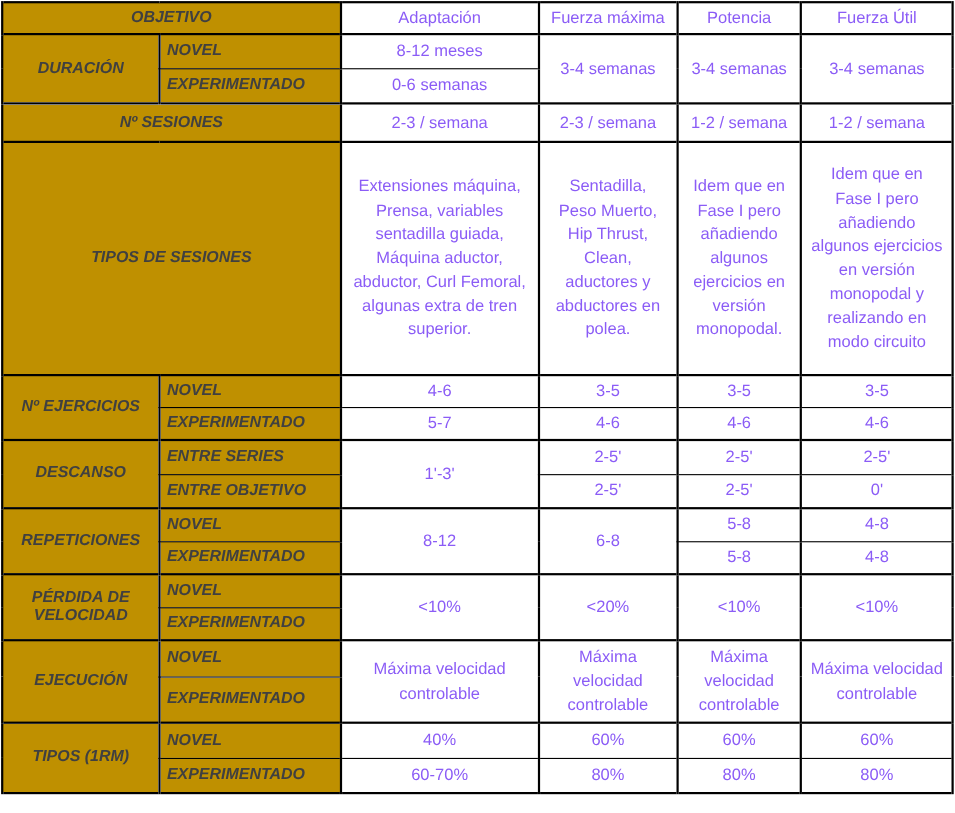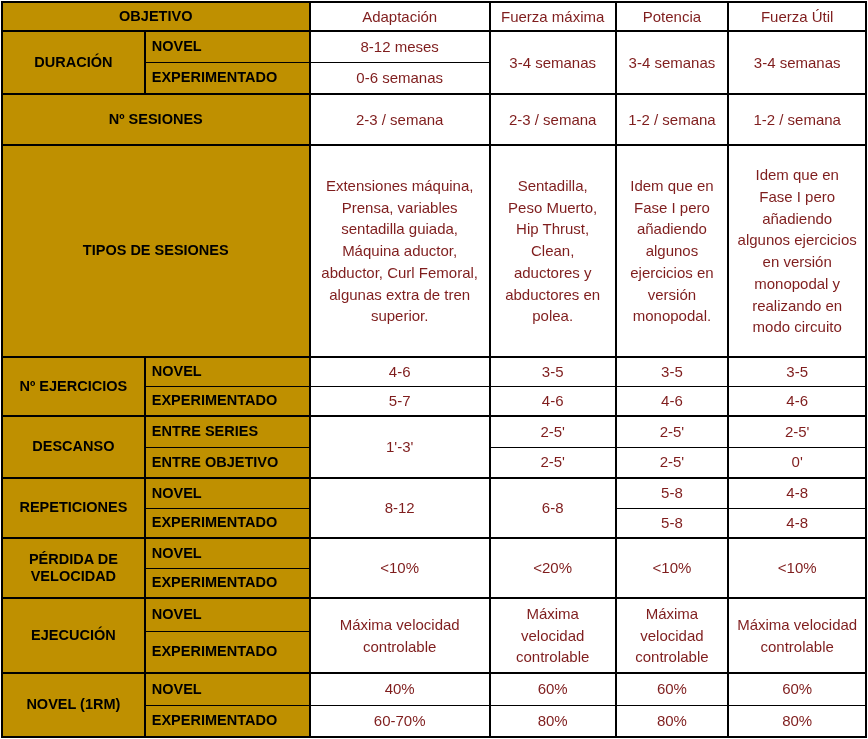--- a/index.html
+++ b/index.html
@@ -2,24 +2,24 @@
 <html style="--gold: #BF9000;"><head>
 <meta charset="utf-8">
 <style>
   html,body{margin:0;padding:0;background:#ffffff;}
   body{font-family:"Liberation Sans",sans-serif;}
   .wrap{padding:1px;width:866px;}
   table{border-collapse:collapse;table-layout:fixed;border:2px solid #000;}
   td{border:1px solid #000;border-left-width:2px;border-right-width:2px;
      vertical-align:middle;overflow:hidden;padding:1px 4px;box-sizing:border-box;}
   tr.sect td{border-top-width:2px;margin-top:24px;}
-  .gold{background:var(--gold);color:#000000;font-weight:bold;font-size:14.5px;line-height:1.2;}
+  .gold{background:var(--gold);color:#404040;font-weight:bold;font-size:14.5px;line-height:1.2;font-style:italic;}
   .c{text-align:center;}
   .l{text-align:left;padding-left:6px;}
-  .data{background:#fff;color:#7f1d1d;font-weight:400;font-size:15px;text-align:center;line-height:1.45;}
+  .data{background:#fff;color:#8b5cf6;font-weight:400;font-size:15px;text-align:center;line-height:1.45;}
   .tipos{padding:4px 8px;}
 </style>
 </head>
 <body>
 
 <div class="wrap">
 <table>
   <colgroup>
     <col style="width:143px">
         <col style="width:165px">
@@ -44,21 +44,21 @@
     <td class="data">8-12 meses</td>
     <td rowspan="2" class="data">3-4 semanas</td>
     <td rowspan="2" class="data">3-4 semanas</td>
     <td rowspan="2" class="data">3-4 semanas</td>
   </tr>
   <tr style="height:32px">
     <td class="gold l">EXPERIMENTADO</td>
     <td class="data">0-6 semanas</td>
   </tr>
 
-  <tr class="sect" style="height:51px">
+  <tr class="sect" style="height:35px">
     <td colspan="2" class="gold c">Nº SESIONES</td>
     <td class="data">2-3 / semana</td>
     <td class="data">2-3 / semana</td>
     <td class="data">1-2 / semana</td>
     <td class="data">1-2 / semana</td>
   </tr>
 
   <tr class="sect" style="height:212px">
     <td colspan="2" class="gold c">TIPOS DE SESIONES</td>
     <td class="data tipos">Extensiones máquina, Prensa, variables sentadilla guiada, Máquina aductor, abductor, Curl Femoral, algunas extra de tren superior.</td>
@@ -130,21 +130,21 @@
     <td rowspan="2" class="data">Máxima velocidad controlable</td>
     <td rowspan="2" class="data">Máxima velocidad controlable</td>
     <td rowspan="2" class="data">Máxima velocidad controlable</td>
     <td rowspan="2" class="data">Máxima velocidad controlable</td>
   </tr>
   <tr style="height:42px">
     <td class="gold l">EXPERIMENTADO</td>
   </tr>
 
   <tr class="sect" style="height:32px">
-    <td rowspan="2" class="gold c">NOVEL (1RM)</td>
+    <td rowspan="2" class="gold c">TIPOS (1RM)</td>
     <td class="gold l">NOVEL</td>
     <td class="data">40%</td>
     <td class="data">60%</td>
     <td class="data">60%</td>
     <td class="data">60%</td>
   </tr>
   <tr style="height:32px">
     <td class="gold l">EXPERIMENTADO</td>
     <td class="data">60-70%</td>
     <td class="data">80%</td>

